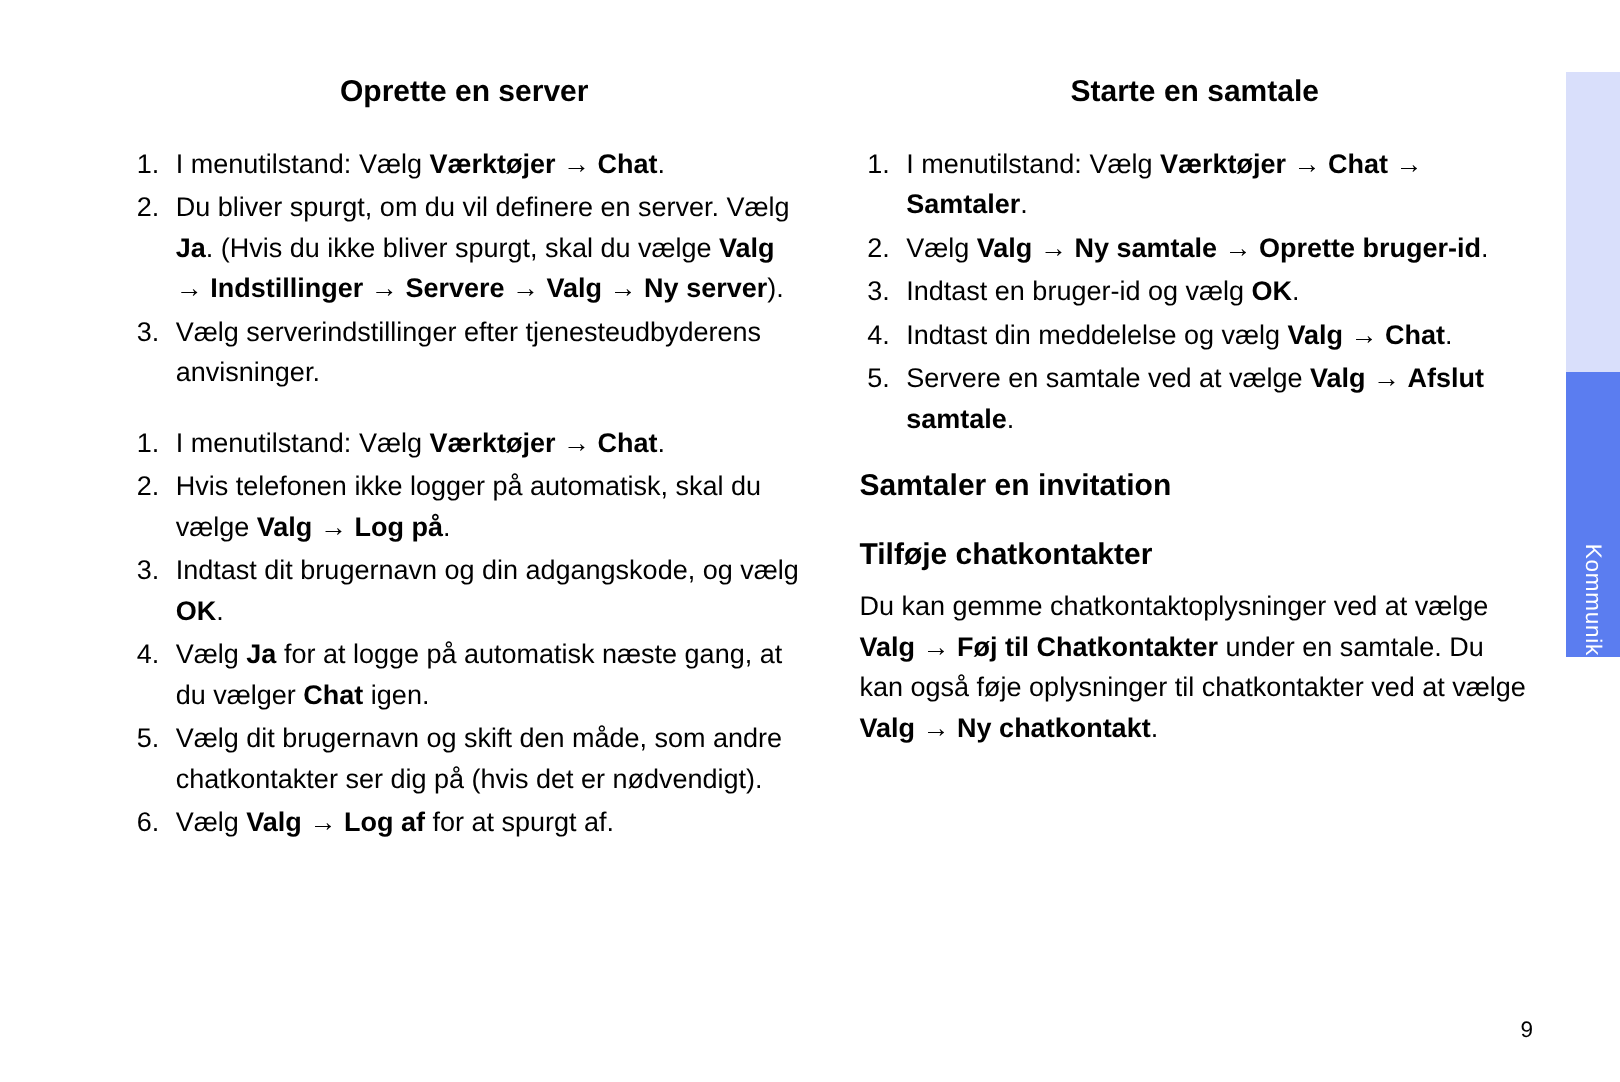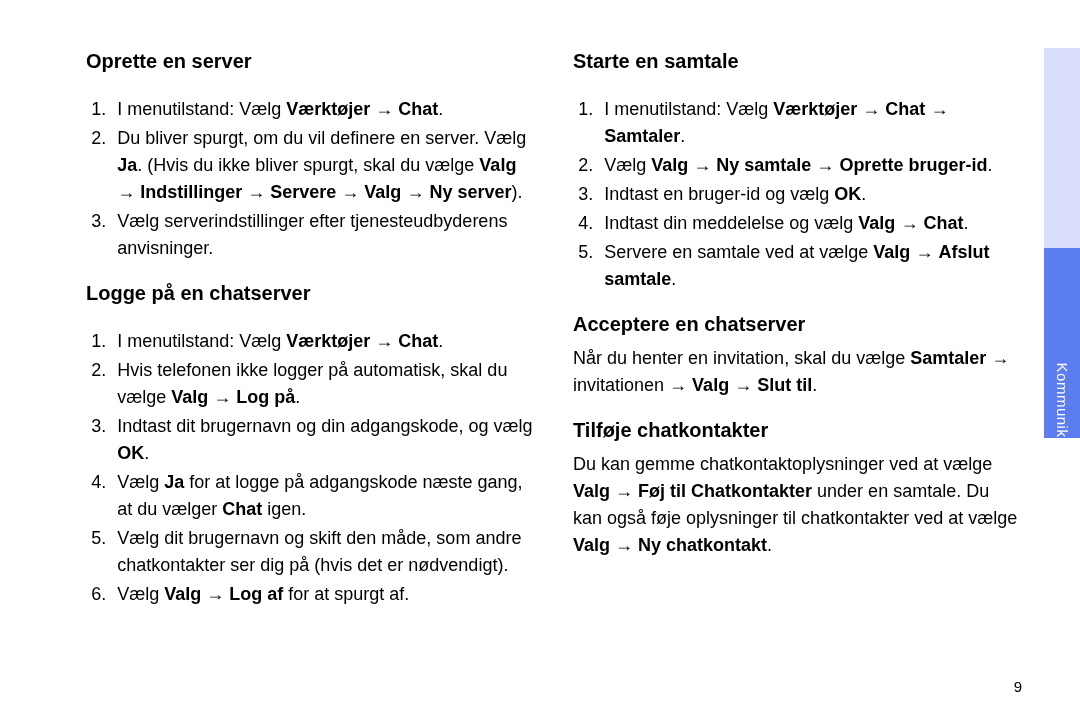--- a/index.html
+++ b/index.html
@@ -30,21 +30,21 @@
   .col {
     flex: 1 1 0;
     font-size: 18px;
     line-height: 1.5;
   }
   h2 {
     font-size: 20px;
     font-weight: bold;
     margin: 16px 0 6px 0;
   }
-  h2.first { margin-top: 0; }
+  h2.first { margin-top: 0; text-align: center; }
   ol {
     padding-left: 1.4em;
     margin: 20px 0 10px 0;
   }
   ol > li {
     margin: 2px 0;
     padding-left: 6px;
   }
   p.body {
     margin: 2px 0 8px 0;
@@ -115,39 +115,38 @@
           <span class="arrow">→</span>
           <span class="b">Valg</span>
           <span class="arrow">→</span>
           <span class="b">Ny server</span><span>).</span>
         </li>
         <li>
           <span>Vælg serverindstillinger efter tjenesteudbyderens anvisninger.</span>
         </li>
       </ol>
 
-      <h2>Logge på en chatserver</h2>
       <ol>
         <li>
           <span>I menutilstand: Vælg </span>
           <span class="b">Værktøjer</span>
           <span class="arrow">→</span>
           <span class="b">Chat</span><span>.</span>
         </li>
         <li>
           <span>Hvis telefonen ikke logger på automatisk, skal du vælge </span>
           <span class="b">Valg</span>
           <span class="arrow">→</span>
           <span class="b">Log på</span><span>.</span>
         </li>
         <li>
           <span>Indtast dit brugernavn og din adgangskode, og vælg </span><span class="b">OK</span><span>.</span>
         </li>
         <li>
-          <span>Vælg </span><span class="b">Ja</span><span> for at logge på adgangskode næste gang, at du vælger </span><span class="b">Chat</span><span> igen.</span>
+          <span>Vælg </span><span class="b">Ja</span><span> for at logge på automatisk næste gang, at du vælger </span><span class="b">Chat</span><span> igen.</span>
         </li>
         <li>
           <span>Vælg dit brugernavn og skift den måde, som andre chatkontakter ser dig på (hvis det er nødvendigt).</span>
         </li>
         <li>
           <span>Vælg </span>
           <span class="b">Valg</span>
           <span class="arrow">→</span>
           <span class="b">Log af</span><span> for at spurgt af.</span>
         </li>
@@ -184,31 +183,21 @@
           <span class="b">Chat</span><span>.</span>
         </li>
         <li>
           <span>Servere en samtale ved at vælge </span>
           <span class="b">Valg</span>
           <span class="arrow">→</span>
           <span class="b">Afslut samtale</span><span>.</span>
         </li>
       </ol>
 
-      <h2>Acceptere en chatserver</h2>
-      <p class="body">
-        <span>Når du henter en invitation, skal du vælge </span>
-        <span class="b">Samtaler</span>
-        <span class="arrow">→</span>
-        <span>invitationen</span>
-        <span class="arrow">→</span>
-        <span class="b">Valg</span>
-        <span class="arrow">→</span>
-        <span class="b">Slut til</span><span>.</span>
-      </p>
+      <h2>Samtaler en invitation</h2>
 
       <h2>Tilføje chatkontakter</h2>
       <p class="body">
         <span>Du kan gemme chatkontaktoplysninger ved at vælge </span>
         <span class="b">Valg</span>
         <span class="arrow">→</span>
         <span class="b">Føj til Chatkontakter</span><span> under en samtale. Du kan også føje oplysninger til chatkontakter ved at vælge </span>
         <span class="b">Valg</span>
         <span class="arrow">→</span>
         <span class="b">Ny chatkontakt</span><span>.</span>

